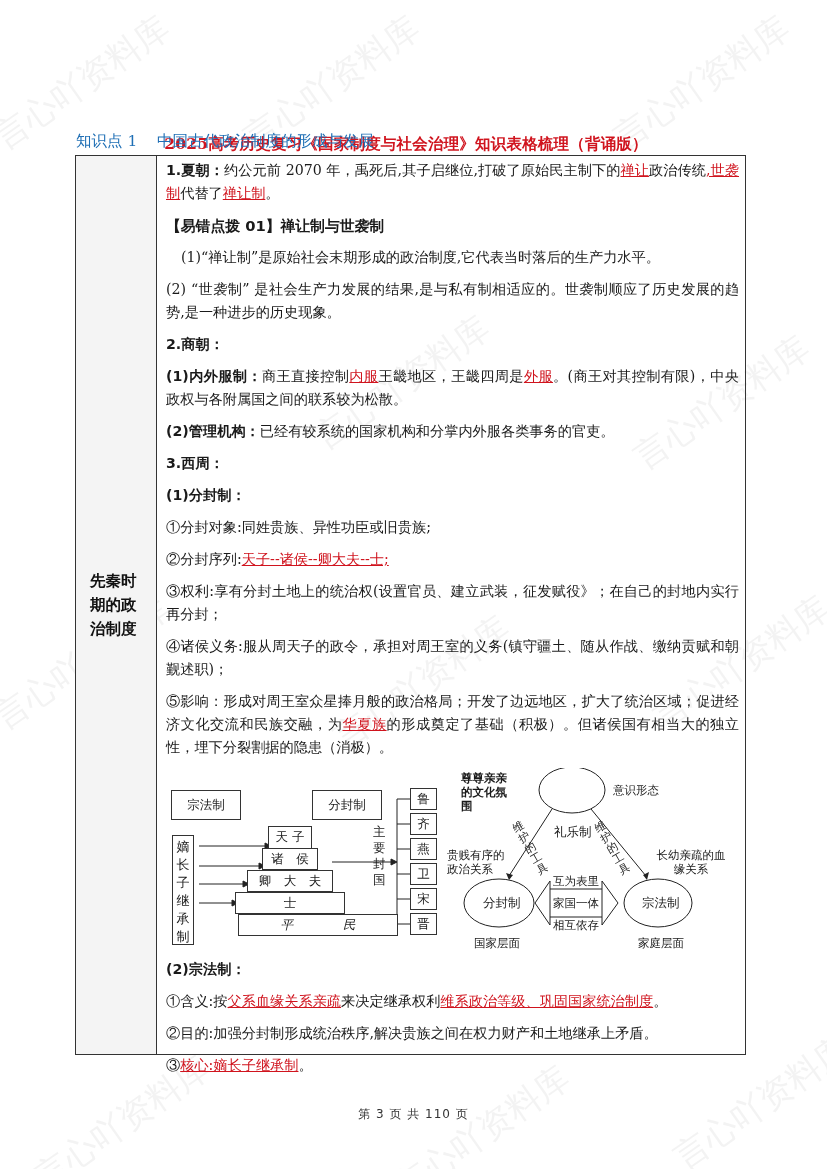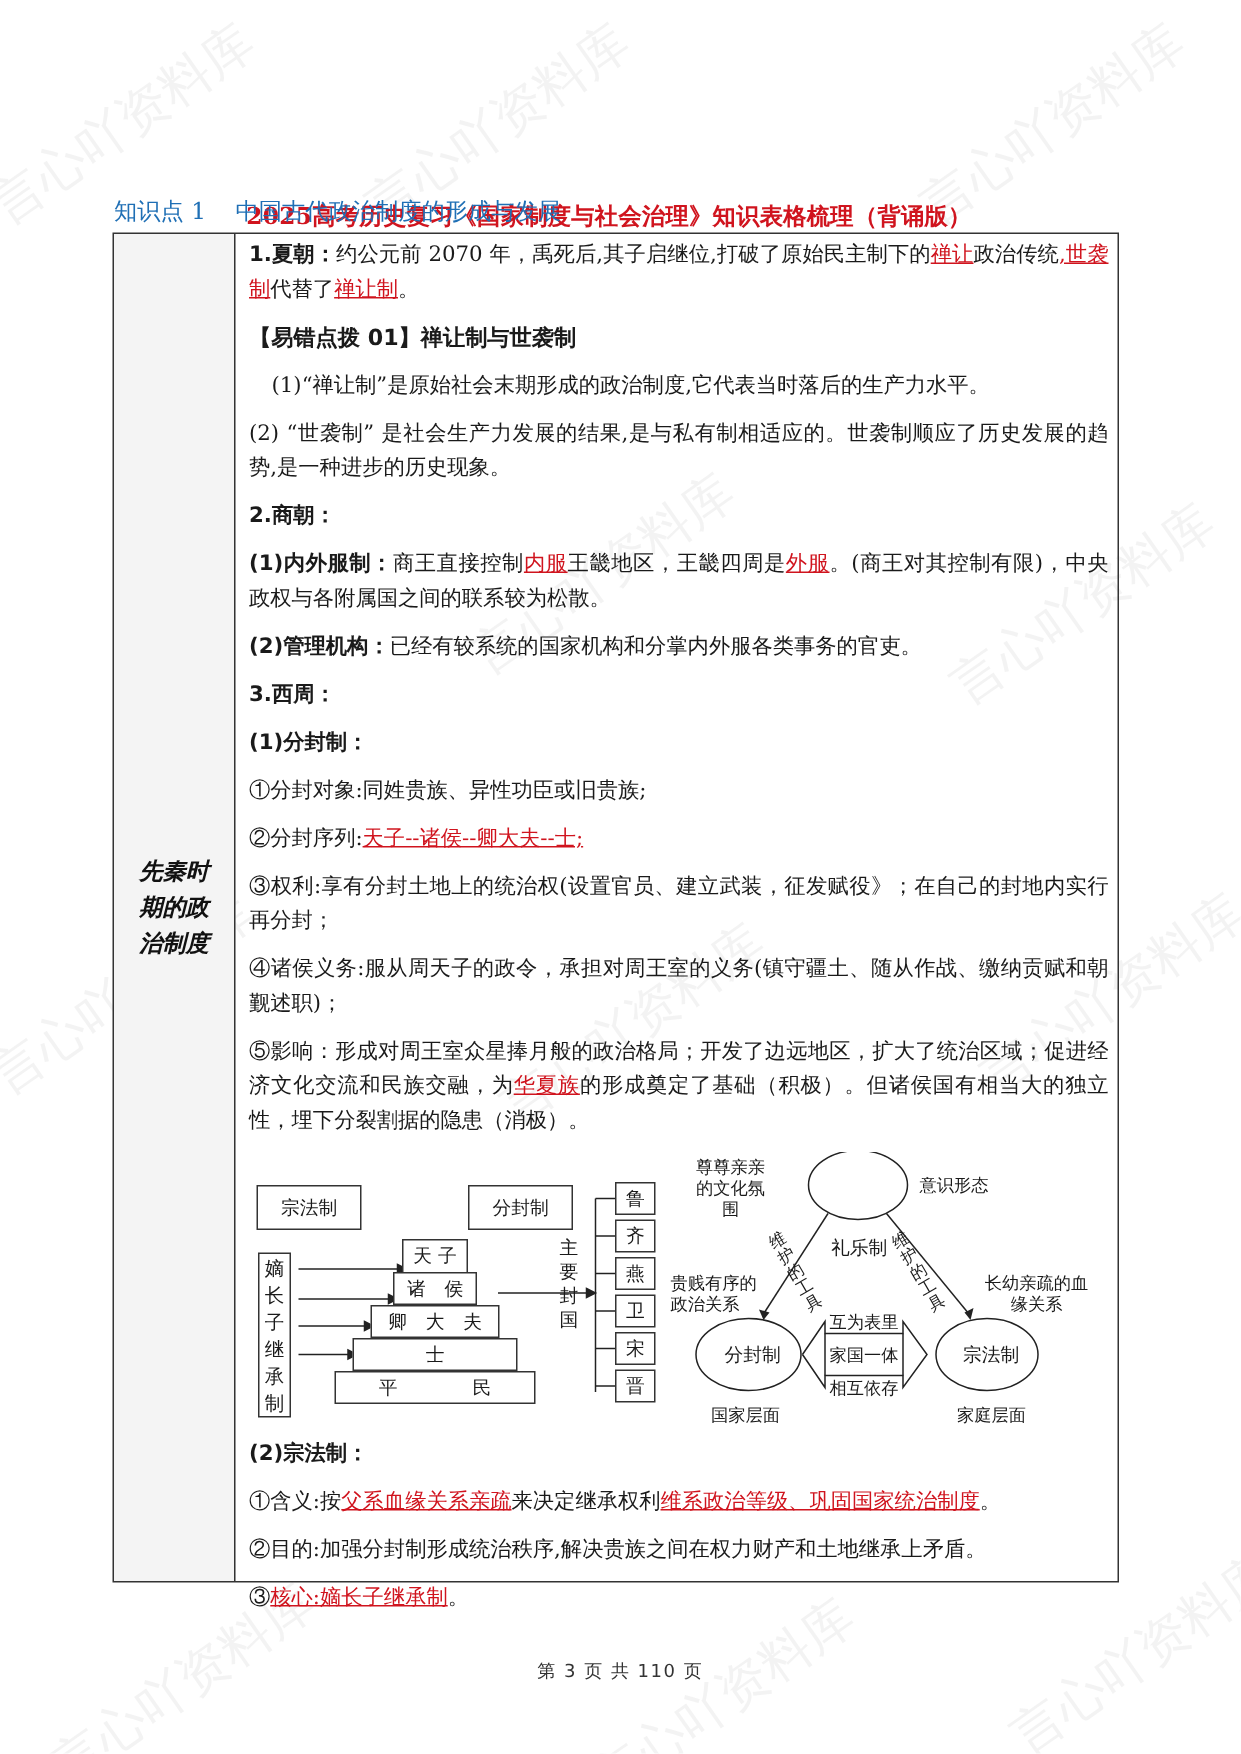--- a/index.html
+++ b/index.html
@@ -10,21 +10,21 @@
                font-family: "DejaVu Sans", sans-serif; }
   .doc-title { position: absolute; top: 102px; left: 0; width: 812px; text-align: center;
                font-size: 15.5px; font-weight: bold; color: #d0141e; letter-spacing: 0.2px; margin-top: 32px; }
   .section-head { position: absolute; top: 131px; left: 76px; font-size: 15.5px; color: #1f6fb5;
                   white-space: pre; }
   .table { position: absolute; left: 75px; top: 155px; width: 671px; height: 900px;
            border: 1.3px solid #333; box-sizing: border-box; display: flex; }
   .left-col { width: 80px; border-right: 1.3px solid #333; display: flex;
               align-items: center; justify-content: center; background: #f4f4f4; }
   .left-label { width: 52px; font-family: "DejaVu Sans", sans-serif; font-size: 15.5px;
-                font-weight: bold; line-height: 24px; text-align: center; color: #111; font-style: italic; }
+                font-weight: bold; line-height: 24px; text-align: left; color: #111; }
   .right-col { flex: 1; padding: 3px 6px 0 9px; font-size: 14.2px; line-height: 23px; }
   .para { margin: 0 0 9px 0; text-align: justify; }
   .bold { font-weight: bold; font-family: "DejaVu Sans", sans-serif; }
   .red { color: #d0141e; text-decoration: underline; text-decoration-color: #d0141e; }
   .indent { text-indent: 15px; }
   .diagram { position: relative; height: 186px; margin: 0 0 4px -4px; }
   .diagram .box { position: absolute; border: 1px solid #333; background: #fff; text-align: center;
                   font-size: 12.5px; box-sizing: border-box; }
   .diagram .t { position: absolute; font-size: 11.5px; line-height: 14px; white-space: nowrap; }
   .diagram svg { position: absolute; left: 0; top: 0; }
@@ -126,33 +126,33 @@
       </svg>
 
       <div class="box" style="left:9px;top:22px;width:70px;height:30px;line-height:28px;">宗法制</div>
       <div class="box" style="left:150px;top:22px;width:70px;height:30px;line-height:28px;">分封制</div>
       <div class="box" style="left:10px;top:67px;width:22px;height:110px;line-height:18px;font-size:13px;padding-top:2px;">嫡长子继承制</div>
 
       <div class="box" style="left:106px;top:58px;width:44px;height:34px;line-height:20px;">天 子</div>
       <div class="box" style="left:100px;top:80px;width:56px;height:22px;line-height:20px;">诸　侯</div>
       <div class="box" style="left:85px;top:102px;width:86px;height:22px;line-height:20px;">卿　大　夫</div>
       <div class="box" style="left:73px;top:124px;width:110px;height:22px;line-height:20px;">士</div>
-      <div class="box" style="left:61px;top:146px;width:134px;height:22px;line-height:20px;">平　　　　民</div>
+      <div class="box" style="left:76px;top:146px;width:160px;height:22px;line-height:20px;font-style:italic;">平　　　　民</div>
 
       <div class="t" style="left:211px;top:56px;width:13px;white-space:normal;font-size:12.5px;line-height:16px;">主要封国</div>
 
       <div class="box" style="left:248px;top:20px;width:27px;height:22px;line-height:20px;">鲁</div>
       <div class="box" style="left:248px;top:45px;width:27px;height:22px;line-height:20px;">齐</div>
       <div class="box" style="left:248px;top:70px;width:27px;height:22px;line-height:20px;">燕</div>
       <div class="box" style="left:248px;top:95px;width:27px;height:22px;line-height:20px;">卫</div>
       <div class="box" style="left:248px;top:120px;width:27px;height:22px;line-height:20px;">宋</div>
       <div class="box" style="left:248px;top:145px;width:27px;height:22px;line-height:20px;">晋</div>
 
       <div class="t" style="left:392px;top:15px;font-size:12.5px;margin-top:42px;">礼乐制</div>
-      <div class="t" style="left:299px;top:3px;width:52px;white-space:normal;text-align:center;">尊尊亲亲的文化氛围</div>
+      <div class="t" style="left:299px;top:3px;width:52px;white-space:normal;font-weight:bold;">尊尊亲亲的文化氛围</div>
       <div class="t" style="left:451px;top:15px;">意识形态</div>
       <div class="t" style="left:363px;top:50px;width:12px;white-space:normal;line-height:12px;font-size:11px;transform:rotate(-30deg);">维护的工具</div>
       <div class="t" style="left:445px;top:50px;width:12px;white-space:normal;line-height:12px;font-size:11px;transform:rotate(-30deg);">维护的工具</div>
       <div class="t" style="left:285px;top:80px;width:62px;white-space:normal;">贵贱有序的政治关系</div>
       <div class="t" style="left:493px;top:80px;width:72px;white-space:normal;text-align:center;">长幼亲疏的血缘关系</div>
       <div class="t" style="left:321px;top:128px;font-size:12.5px;">分封制</div>
       <div class="t" style="left:480px;top:128px;font-size:12.5px;">宗法制</div>
       <div class="t" style="left:391px;top:106px;">互为表里</div>
       <div class="t" style="left:391px;top:128px;">家国一体</div>
       <div class="t" style="left:391px;top:150px;">相互依存</div>

